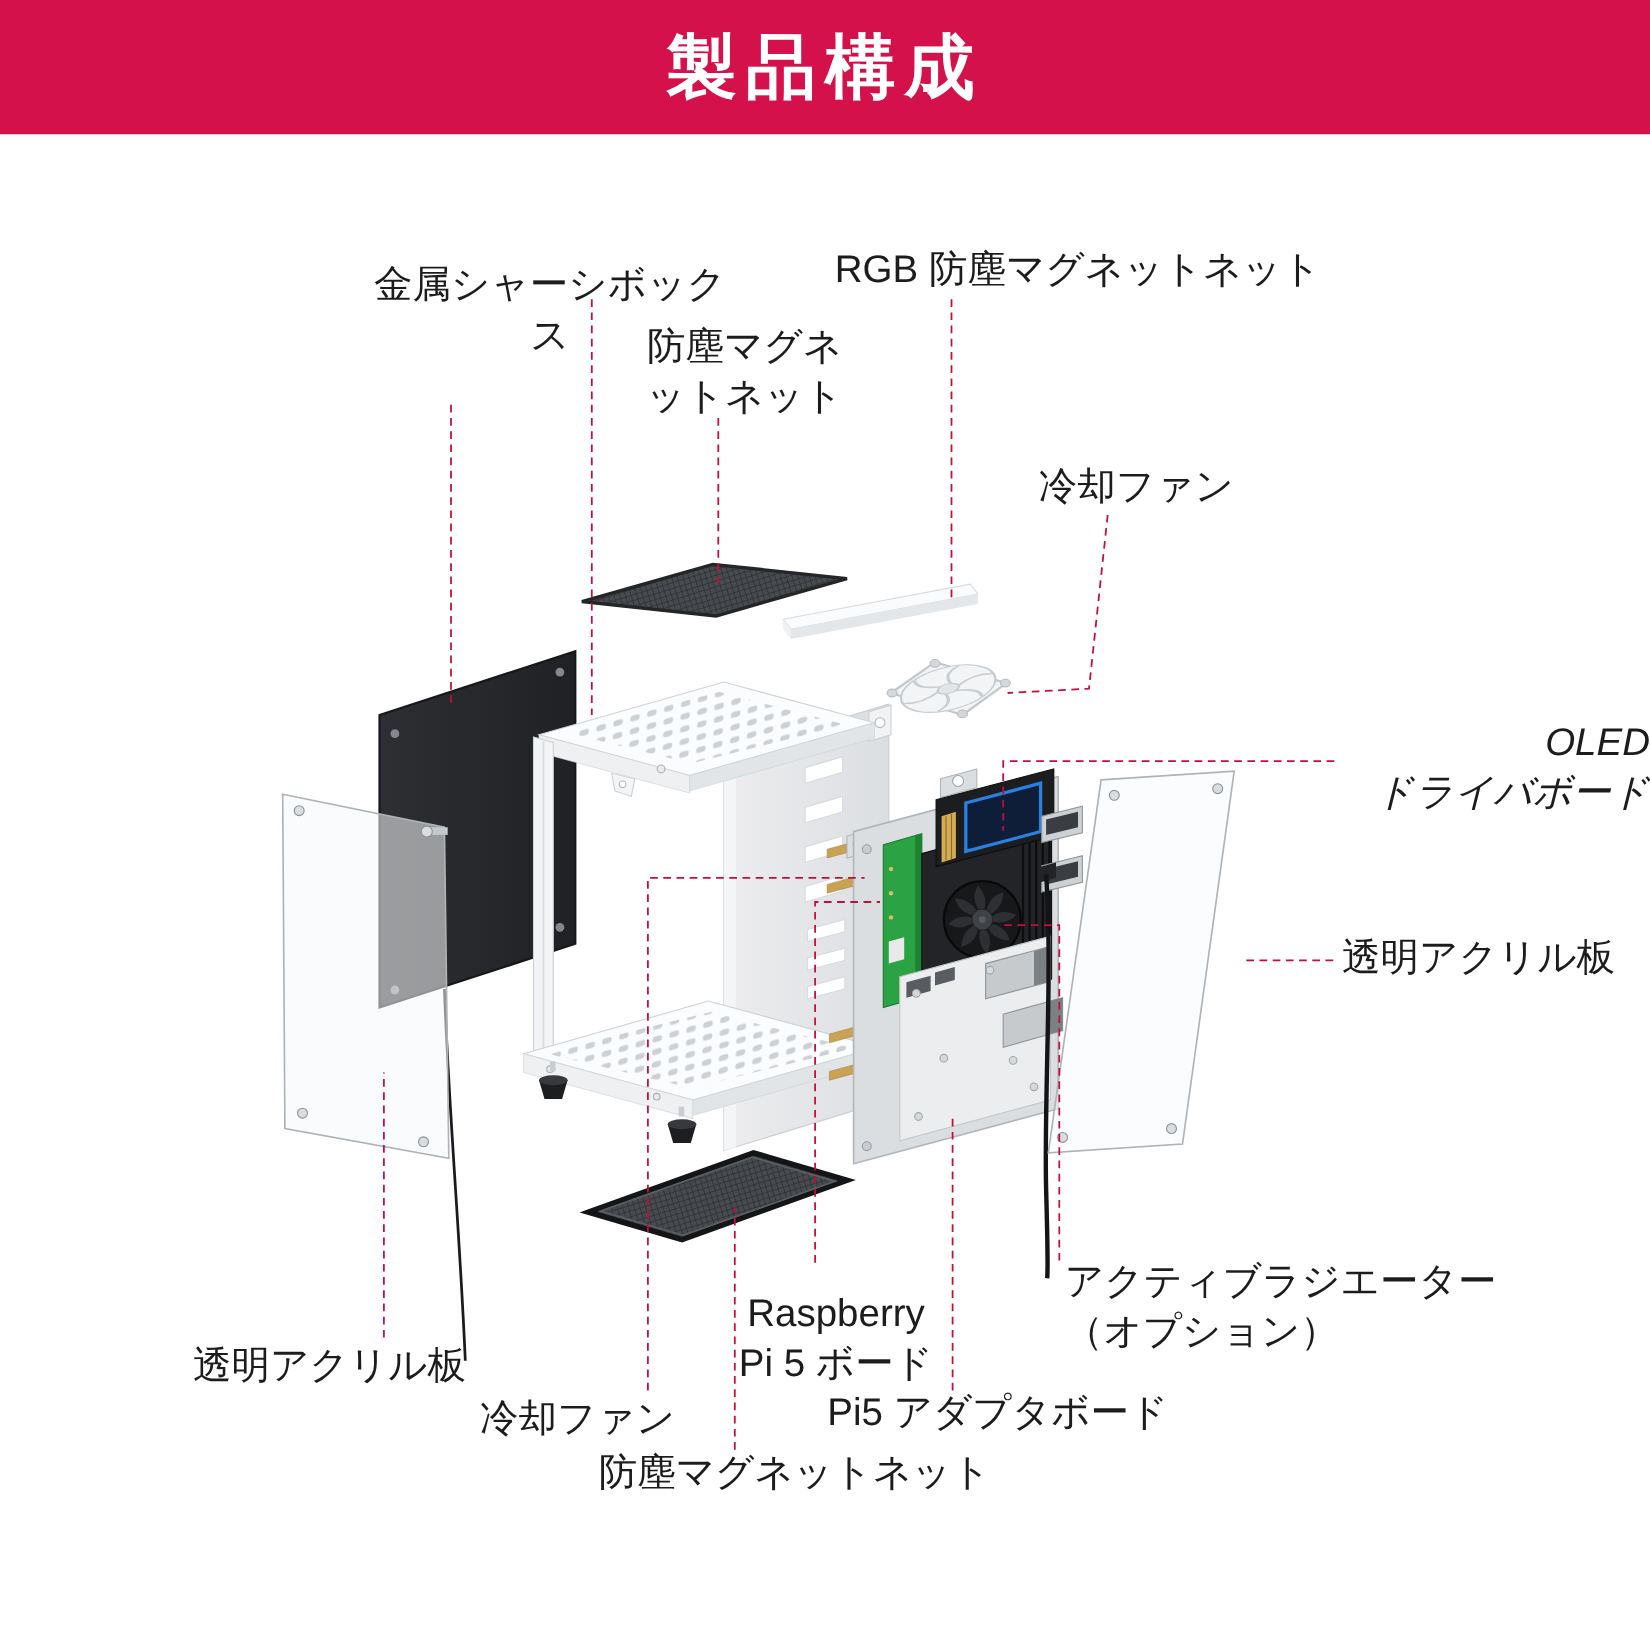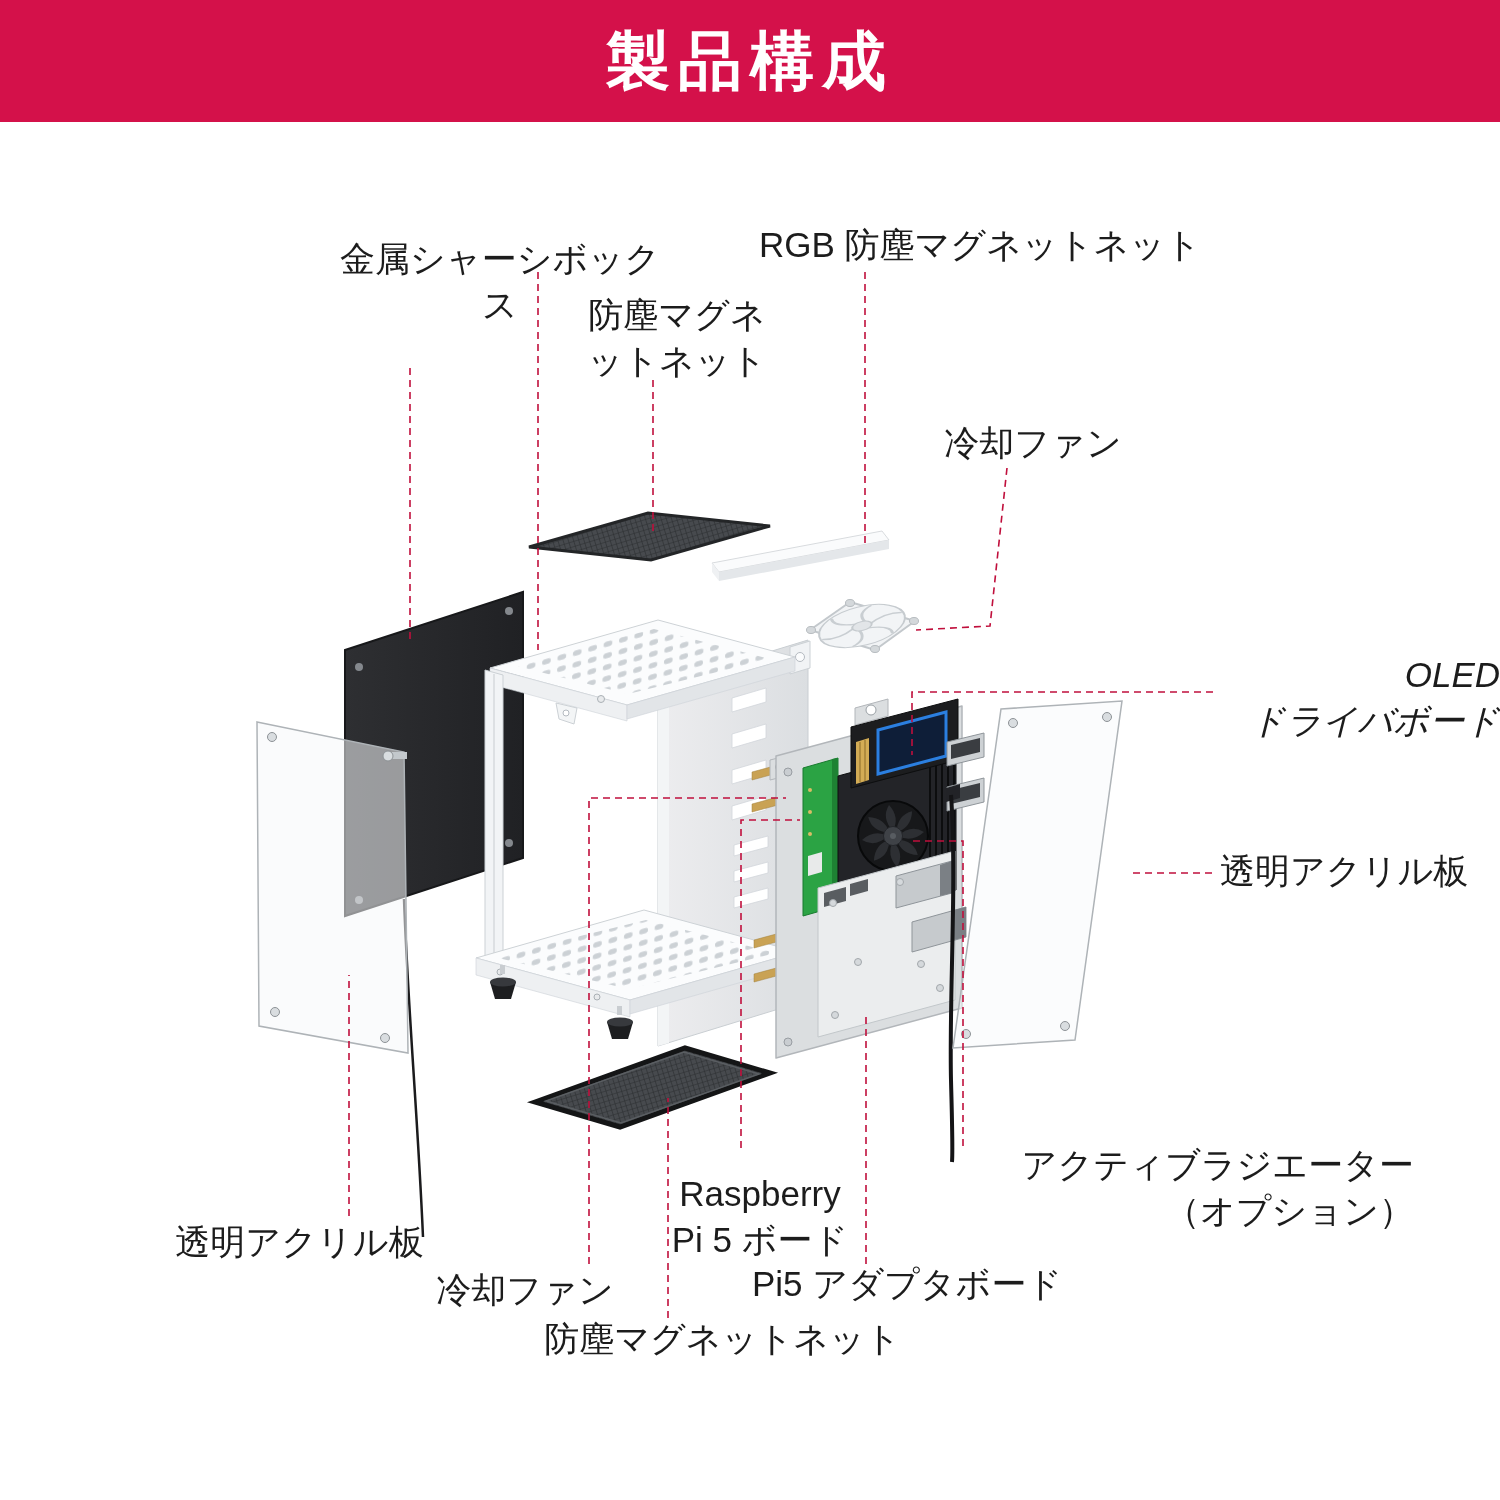--- a/index.html
+++ b/index.html
@@ -12,21 +12,21 @@
   .label{position:absolute;color:var(--label-text,#1c1c1c);font-size:35px;line-height:1.30;
          white-space:pre-line;}
   .lbl0{left:330px;top:236px;width:340px;text-align:center;}
   .lbl1{left:750px;top:222px;width:460px;text-align:center;}
   .lbl2{left:255px;top:323px;width:240px;text-align:center;}
   .lbl3{left:572px;top:292px;width:210px;text-align:center;}
   .lbl4{left:928px;top:420px;width:210px;text-align:center;}
   .lbl5{left:1220px;top:652px;width:280px;text-align:right;font-style:italic;}
   .lbl6{left:1220px;top:848px;width:280px;text-align:left;}
   .lbl7{left:655px;top:1148px;width:210px;text-align:center;margin-top:23px;}
-  .lbl8{left:944px;top:1142px;width:470px;text-align:right;}
+  .lbl8{left:968px;top:1142px;width:470px;text-align:left;}
   .lbl9{left:172px;top:1219px;width:255px;text-align:center;}
   .lbl10{left:430px;top:1267px;width:190px;text-align:center;}
   .lbl11{left:752px;top:1261px;width:345px;text-align:left;}
   .lbl12{left:535px;top:1316px;width:375px;text-align:center;}
 </style>
 </head>
 <body>
 
 <div class="stage">
 

